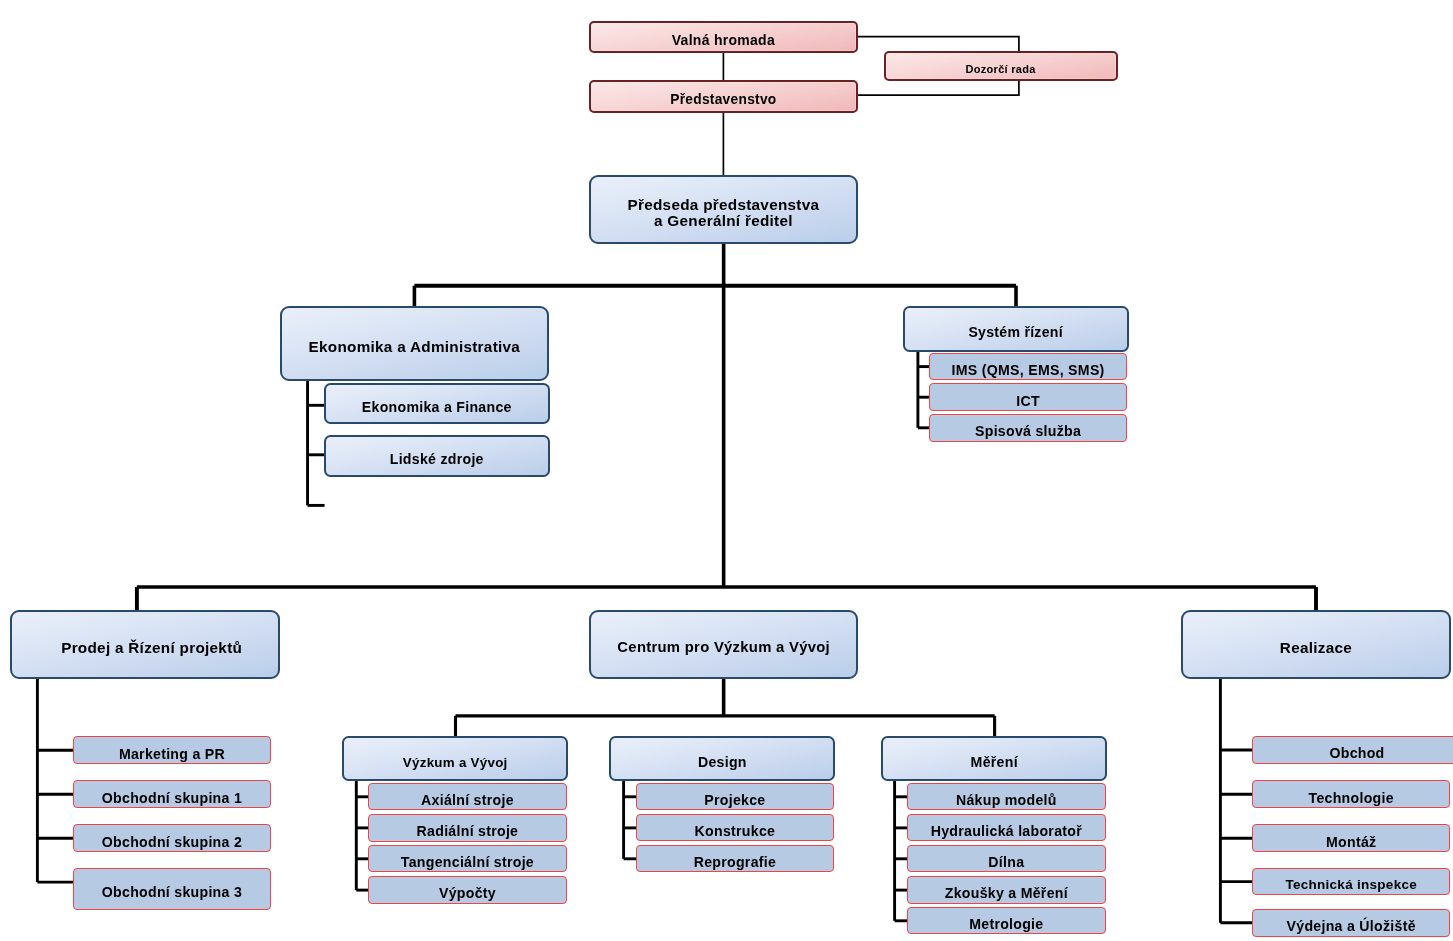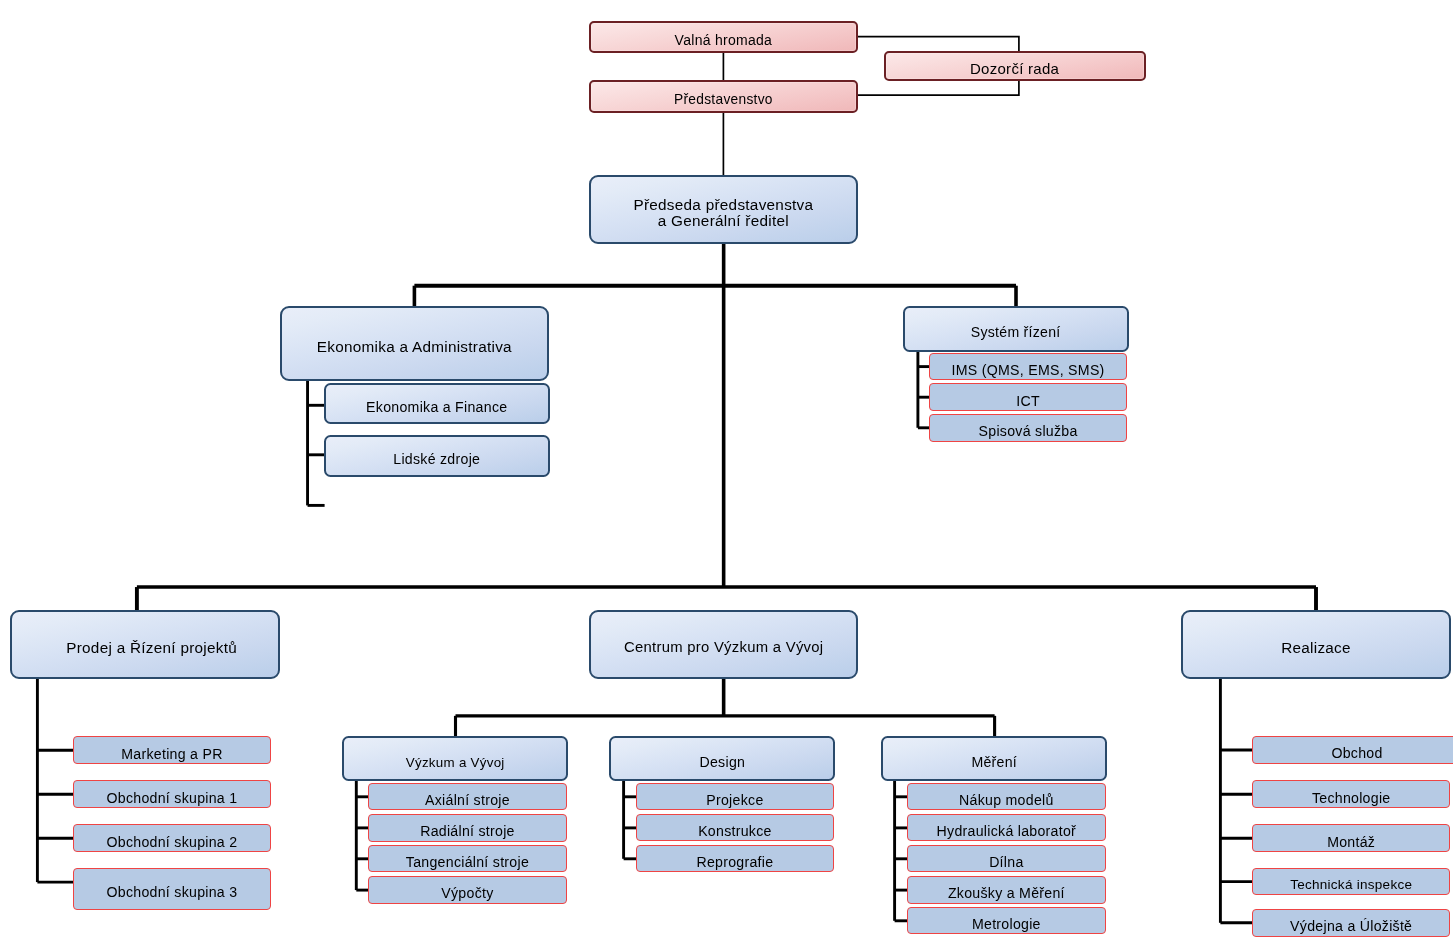--- a/index.html
+++ b/index.html
@@ -1,21 +1,21 @@
 <!DOCTYPE html>
 <html><head>
 <meta charset="utf-8">
 <title>Organizational chart</title>
 <style>
   html,body{margin:0;padding:0;background:#ffffff;}
   body{width:1453px;height:941px;font-family:"Liberation Sans",sans-serif;overflow:hidden;}
   #stage{position:relative;width:1453px;height:941px;background:#fff;}
   svg#wires{position:absolute;left:0;top:0;width:1453px;height:941px;}
   .node{position:absolute;box-sizing:border-box;display:flex;align-items:center;
-        justify-content:center;text-align:center;color:#000;font-weight:normal;
+        justify-content:center;text-align:center;color:#000;font-weight:bold;
         white-space:pre-line;letter-spacing:0.28px;line-height:1.30;padding-top:7px;}
   
   .red{
     border:2px solid #6b2024;
     border-radius:5px;
     background:linear-gradient(171deg,#fce7e7 0%,#fae1e1 16%,#f7d5d5 42%,#f4c7c8 70%,#f1bcbd 92%,#f0b8b9 100%);
     box-shadow:inset 0 0 0 0.6px rgba(255,255,255,.4);
   }
   
   .blue{
@@ -81,21 +81,21 @@
 <path d="M 894.6 890.1 L 908 890.1" stroke="#000" stroke-width="2.9" fill="none" stroke-linecap="butt"></path>
 <path d="M 894.6 920.8 L 908 920.8" stroke="#000" stroke-width="2.9" fill="none" stroke-linecap="butt"></path>
 <path d="M 1220.4 677.7 L 1220.4 922.8" stroke="#000" stroke-width="2.9" fill="none" stroke-linecap="butt"></path>
 <path d="M 1220.4 750 L 1252.8 750" stroke="#000" stroke-width="2.9" fill="none" stroke-linecap="butt"></path>
 <path d="M 1220.4 794.3 L 1252.8 794.3" stroke="#000" stroke-width="2.9" fill="none" stroke-linecap="butt"></path>
 <path d="M 1220.4 838.2 L 1252.8 838.2" stroke="#000" stroke-width="2.9" fill="none" stroke-linecap="butt"></path>
 <path d="M 1220.4 881.6 L 1252.8 881.6" stroke="#000" stroke-width="2.9" fill="none" stroke-linecap="butt"></path>
 <path d="M 1220.4 922.8 L 1252.8 922.8" stroke="#000" stroke-width="2.9" fill="none" stroke-linecap="butt"></path>
 </svg>
 <div class="node red" style="left:588.6px;top:20.8px;width:269.6px;height:32px;font-size:14px">Valná hromada</div>
-<div class="node red" style="left:883.6px;top:50.6px;width:262px;height:30.2px;font-size:15px">Dozorčí rada</div>
+<div class="node red" style="left:883.6px;top:50.6px;width:234px;height:30.2px;font-size:11px">Dozorčí rada</div>
 <div class="node red" style="left:588.6px;top:79.8px;width:269.6px;height:33.2px;font-size:13.75px">Představenstvo</div>
 <div class="node blue lh2" style="left:588.6px;top:174.5px;width:269.6px;height:69.2px;font-size:15.3px">Předseda představenstva
 a Generální ředitel</div>
 <div class="node blue" style="left:279.7px;top:305.8px;width:269.3px;height:75px;font-size:15.3px">Ekonomika a Administrativa</div>
 <div class="node blue r65" style="left:323.6px;top:382.5px;width:226.3px;height:41.9px;font-size:14.15px">Ekonomika a Finance</div>
 <div class="node blue r65" style="left:323.6px;top:435.2px;width:226.3px;height:41.9px;font-size:14.15px">Lidské zdroje</div>
 <div class="node blue r65" style="left:902.5px;top:306px;width:226.3px;height:45.8px;font-size:14.1px">Systém řízení</div>
 <div class="node flat" style="left:929.4px;top:352.7px;width:197.4px;height:27.8px;font-size:14.15px">IMS (QMS, EMS, SMS)</div>
 <div class="node flat" style="left:929.4px;top:383.3px;width:197.4px;height:27.8px;font-size:14.15px">ICT</div>
 <div class="node flat" style="left:929.4px;top:413.8px;width:197.4px;height:27.8px;font-size:14.15px">Spisová služba</div>

